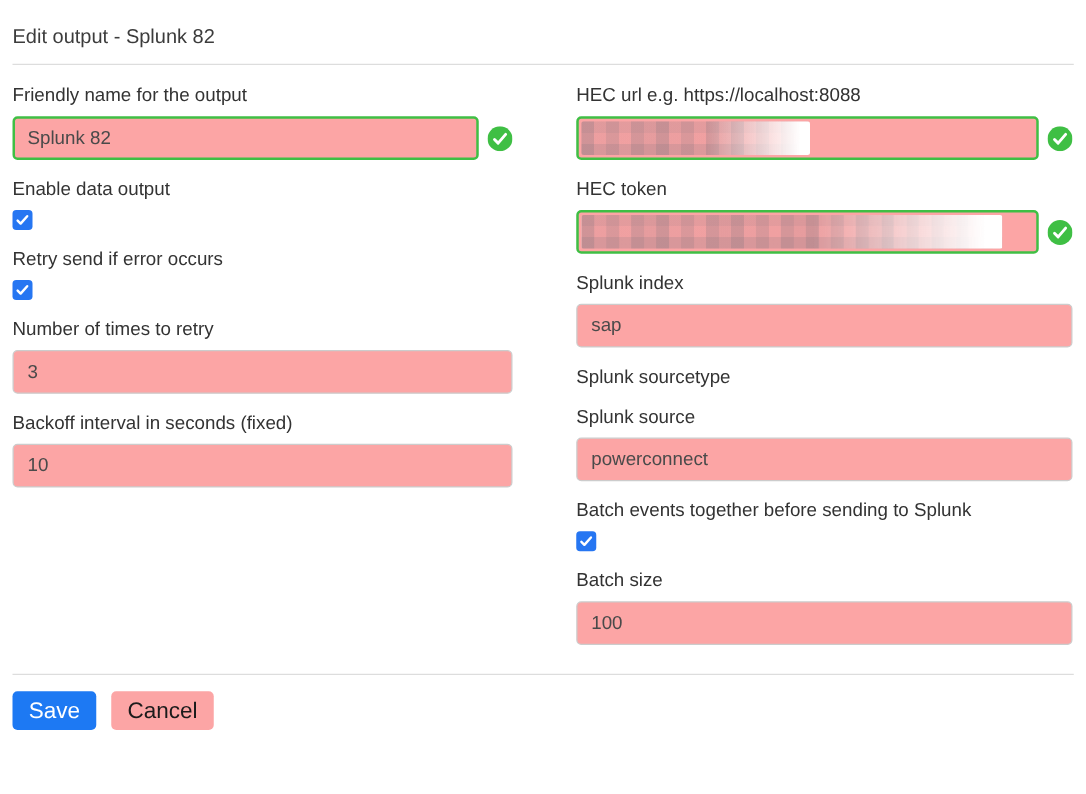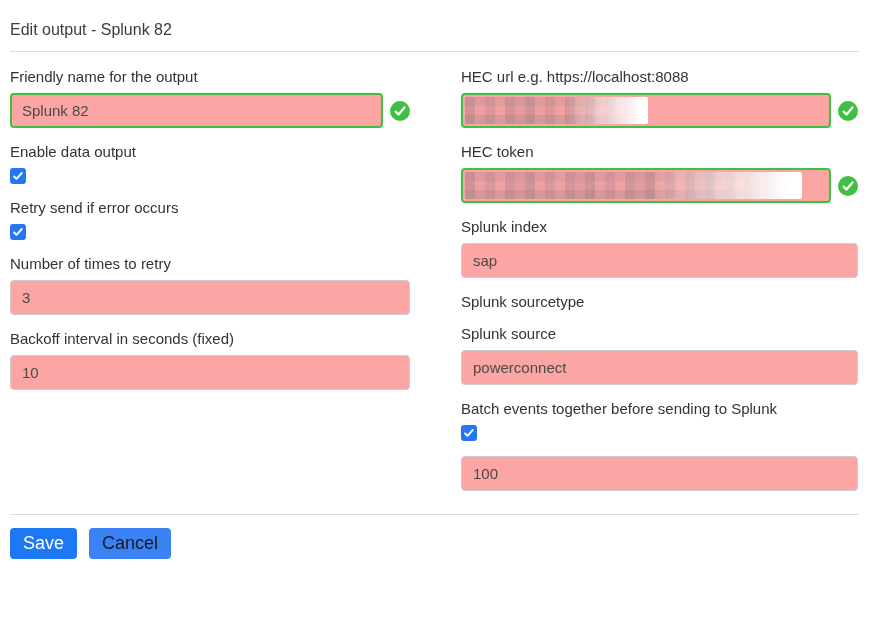--- a/index.html
+++ b/index.html
@@ -61,21 +61,21 @@
   .checkbox svg { width: 12px; height: 12px; display: block; }
   .field.checkbox-field { margin-bottom: 15px; }
 
   .actions { display: flex; align-items: center; gap: 12px; padding-bottom: 14px; }
   .btn {
     font-family: "Liberation Sans", "DejaVu Sans", sans-serif;
     font-size: 18px; line-height: 17px; padding: 7px 13px;
     border: none; border-radius: 4px; cursor: pointer;
   }
   .btn-save { background: var(--primary, #1d79f3); color: #ffffff; }
-  .btn-cancel { background: #3b82f6; color: #1b1b1b; }
+  .btn-cancel { background: #fca5a5; color: #1b1b1b; }
 </style>
 </head>
 <body style="--primary: #1d79f3; --checkbox: #2676f2; --success: #3fbf44;">
 
 <div class="page">
   <h1 class="page-title">Edit output - Splunk 82</h1>
   <hr class="divider">
 
   <div class="columns">
     <div class="col-left" id="col-left">
@@ -158,20 +158,21 @@
         </div>
         <div class="field checkbox-field">
           <label>Batch events together before sending to Splunk</label>
           <div class="checkbox" role="checkbox" aria-checked="true">
             <svg viewBox="0 0 16 16">
               <path d="M2.8 8.6l3.2 3.2 7-7.8" stroke="#fff" stroke-width="2.6" fill="none" stroke-linecap="round" stroke-linejoin="round"></path>
             </svg>
           </div>
         </div>
         <div class="field">
+          <label>Batch size</label>
           <div class="input-row">
             <input type="text" class="form-input" value="100" style="">
           </div>
         </div>
       </div>
   </div>
 
   <hr class="divider-bottom">
 
   <div class="actions">

